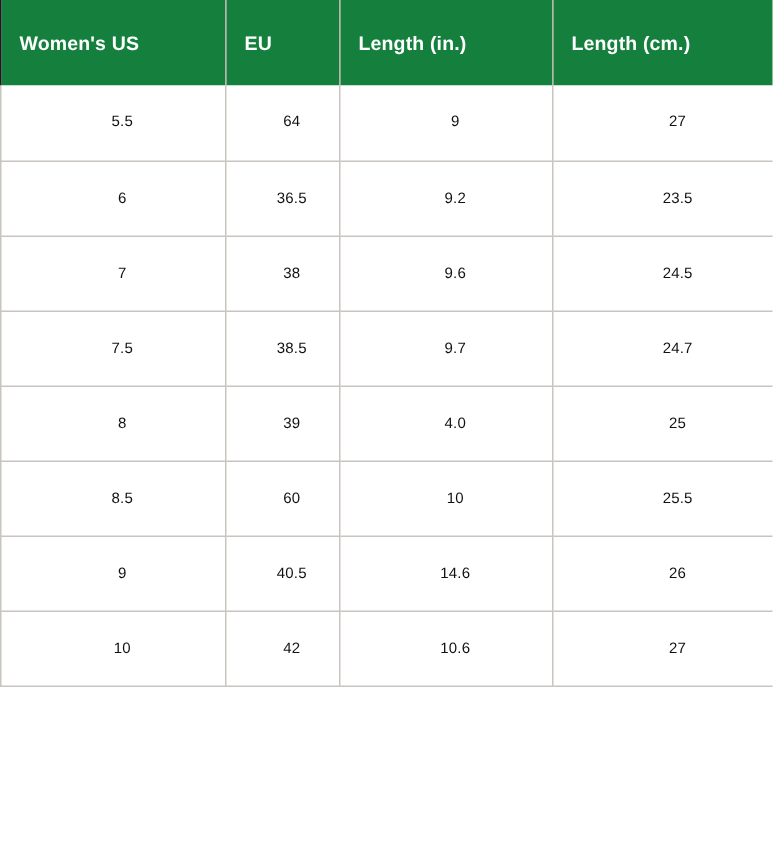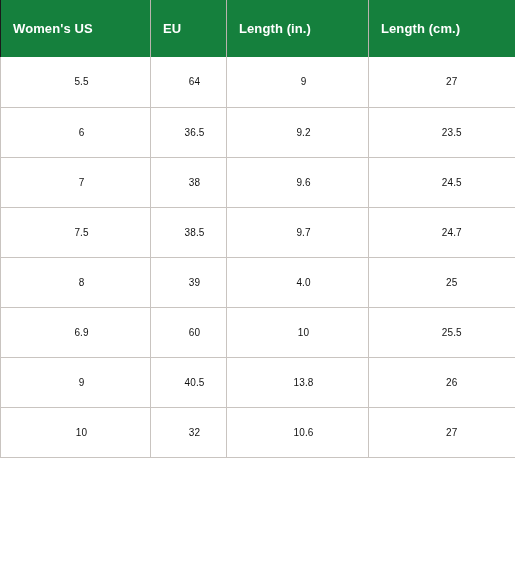--- a/index.html
+++ b/index.html
@@ -110,31 +110,31 @@
       <td class="col-in">9.7</td>
       <td class="col-cm">24.7</td>
     </tr>
     <tr>
       <td class="col-us">8</td>
       <td class="col-eu">39</td>
       <td class="col-in">4.0</td>
       <td class="col-cm">25</td>
     </tr>
     <tr>
-      <td class="col-us">6.9</td>
+      <td class="col-us">8.5</td>
       <td class="col-eu">60</td>
       <td class="col-in">10</td>
       <td class="col-cm">25.5</td>
     </tr>
     <tr>
       <td class="col-us">9</td>
       <td class="col-eu">40.5</td>
-      <td class="col-in">13.8</td>
+      <td class="col-in">14.6</td>
       <td class="col-cm">26</td>
     </tr>
     <tr>
       <td class="col-us">10</td>
-      <td class="col-eu">32</td>
+      <td class="col-eu">42</td>
       <td class="col-in">10.6</td>
       <td class="col-cm">27</td>
     </tr>
   </tbody>
 </table>
 
 </body></html>

